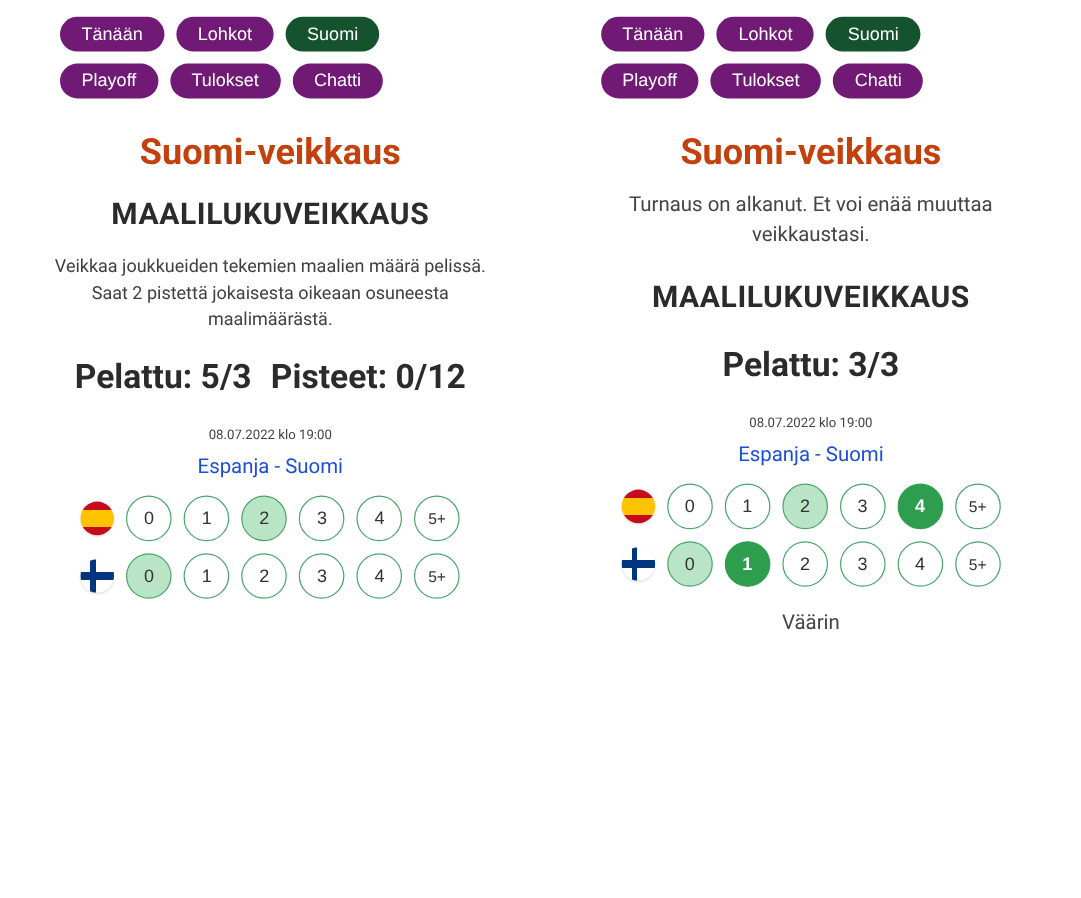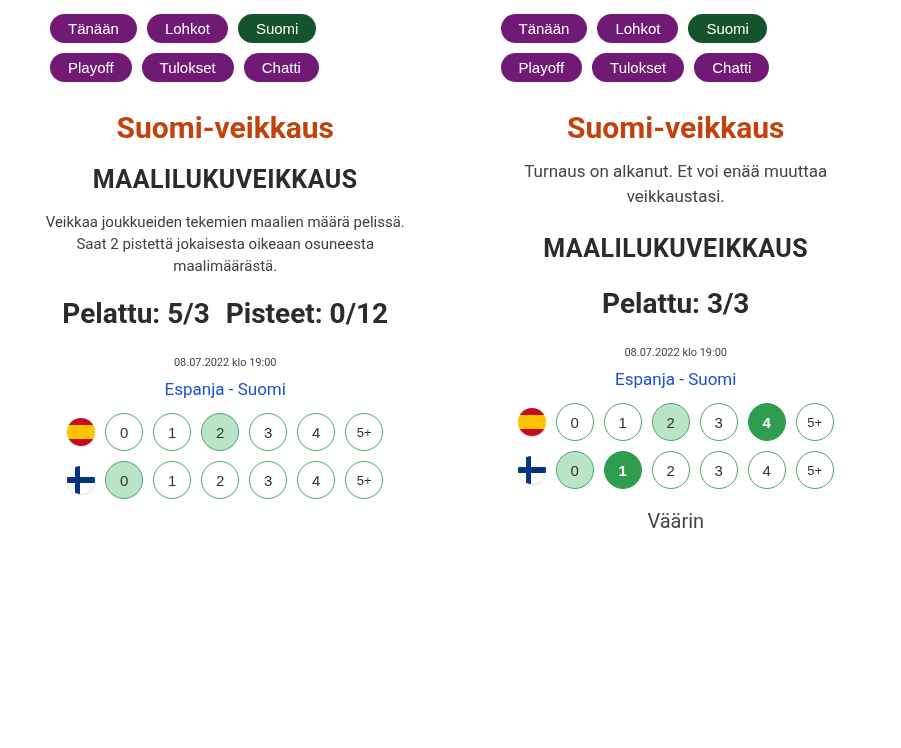--- a/index.html
+++ b/index.html
@@ -139,21 +139,21 @@
     border-color: #4aa56a;
   }
   .goal-btn.selected-dark {
     background: #2e9e4e;
     border-color: #2e9e4e;
     color: #fff;
     font-weight: 600;
   }
   .goal-btn.plus { font-size: 13px; }
   .result-text {
-    font-size: 20px;
+    font-size: 17px;
     color: #444;
     text-align: center;
     margin-top: 10px;
   }
 </style>
 </head>
 <body>
 
 <div class="panel">
 

